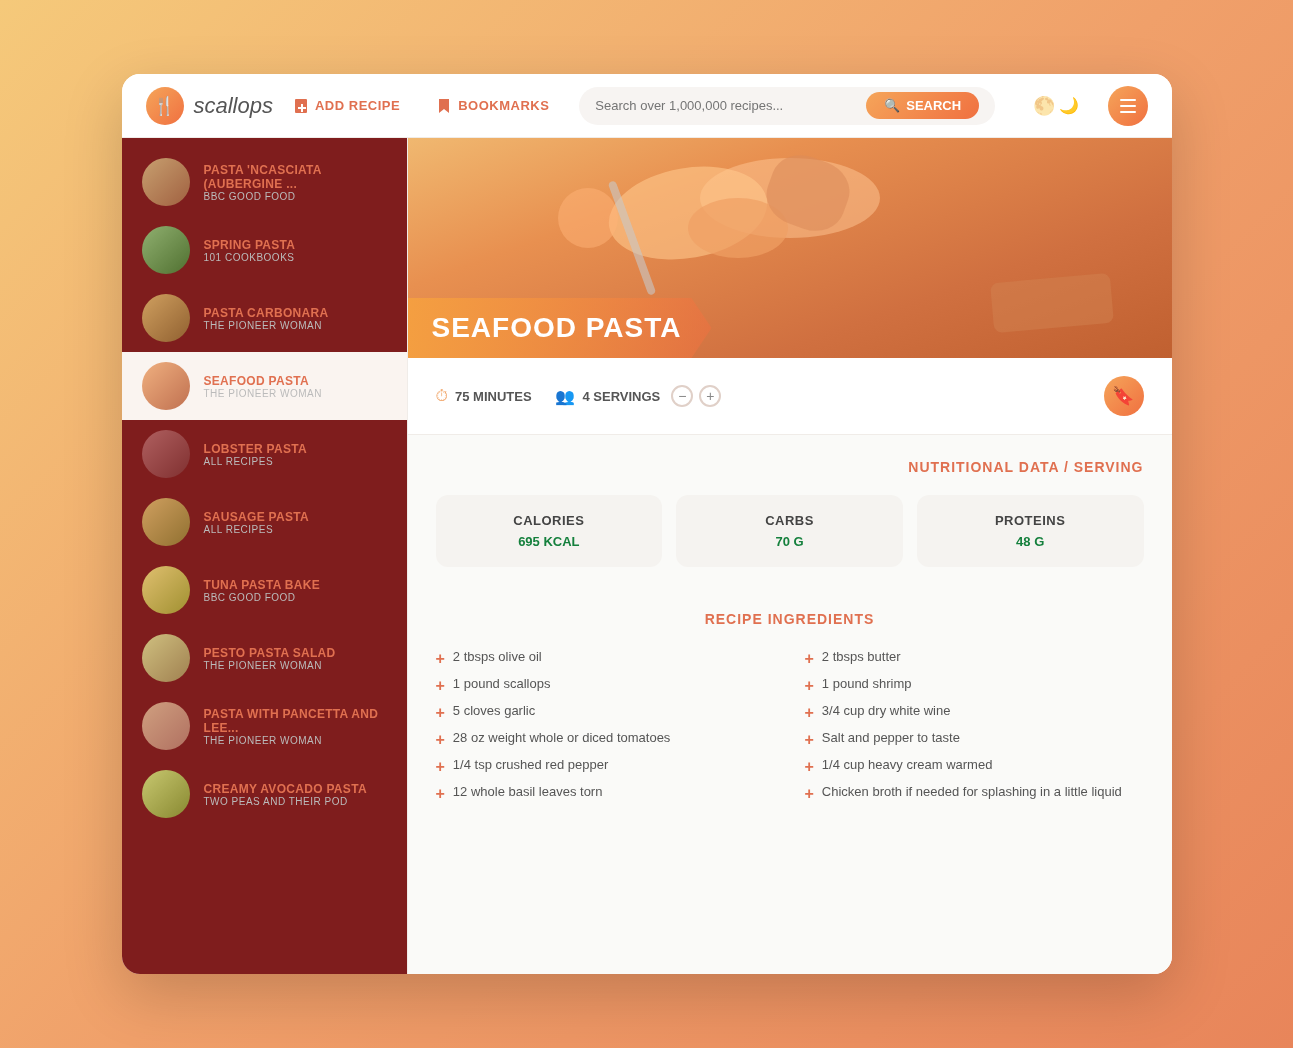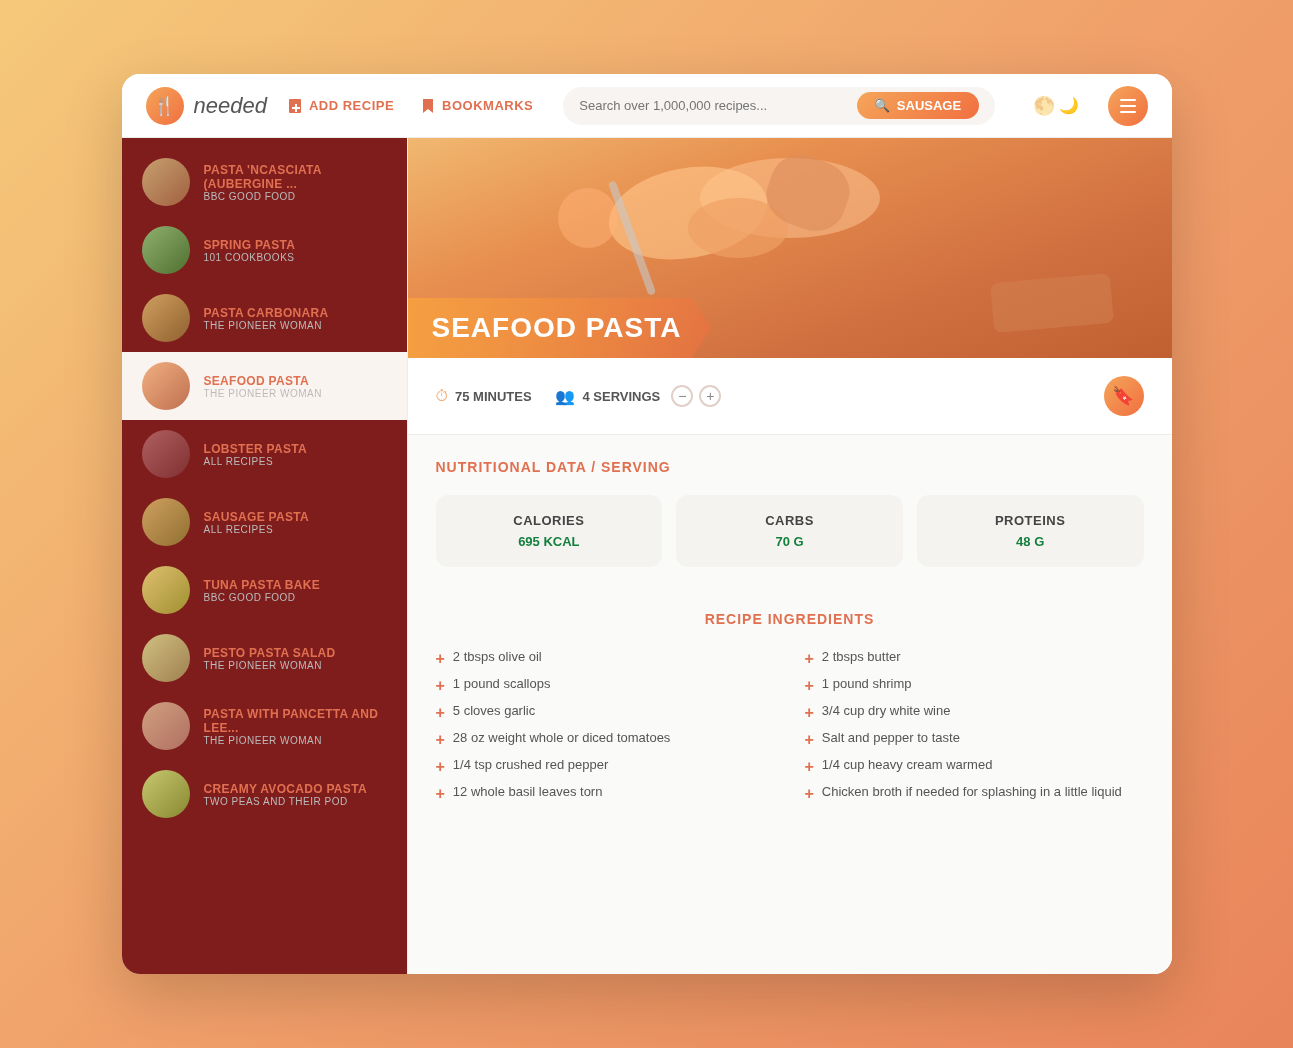--- a/index.html
+++ b/index.html
@@ -45,21 +45,21 @@
       color: #fff;
       font-size: 18px;
     }
     .logo-text {
       font-size: 22px;
       font-weight: 300;
       color: #555;
       font-style: italic;
     }
     .header-nav {
-      display: flex; gap: 26px; align-items: center;
+      display: flex; gap: 36px; align-items: center;
     }
     .header-nav-item {
       display: flex; align-items: center; gap: 6px;
       color: #e07050; font-size: 13px; font-weight: 600;
       cursor: pointer; letter-spacing: 0.5px;
     }
     .header-nav-item svg { width:16px; height:16px; fill: #e07050; }
     .search-wrap {
       flex: 1;
       display: flex;
@@ -183,21 +183,21 @@
       margin-left: auto;
       width: 40px; height: 40px; border-radius: 50%;
       border: none;
       background: linear-gradient(135deg, #f5a55a, #f07040);
       cursor: pointer; display: flex; align-items: center; justify-content: center;
       color: #fff; font-size: 18px;
     }
     
     .nutrition-section { padding: 24px 28px; }
     .section-title {
-      text-align: left; font-size: 14px; font-weight: 700;
+      text-align: right; font-size: 14px; font-weight: 700;
       color: #e07050; letter-spacing: 1px; text-transform: uppercase;
       margin-bottom: 20px;
     }
     .nutrition-cards { display: flex; gap: 14px; }
     .nutrition-card {
       flex: 1; background: #f5f3f0; border-radius: 12px;
       padding: 18px 14px; text-align: center;
     }
     .nutrition-card-name {
       font-size: 13px; font-weight: 700; color: #444;
@@ -233,41 +233,41 @@
     .thumb-10 { background: linear-gradient(135deg, #c8c870, #888830); }
   </style>
 </head>
 <body>
 
 <div class="app-window">
 
   <header class="header">
     <div class="logo-wrap">
       <div class="logo-icon">🍴</div>
-      <div class="logo-text">needed</div>
+      <div class="logo-text">scallops</div>
     </div>
     <nav class="header-nav">
       <div class="header-nav-item">
         <svg viewBox="0 0 16 16">
             <path d="M13 1H3a1 1 0 00-1 1v12a1 1 0 001 1h10a1 1 0 001-1V2a1 1 0 00-1-1zM8 11H5V9h3V6h2v3h3v2h-3v3H8v-3z"></path>
           </svg>
         <span>ADD RECIPE</span>
       </div>
       <div class="header-nav-item">
         <svg viewBox="0 0 16 16">
             <path d="M3 1v14l5-4 5 4V1z"></path>
           </svg>
         <span>BOOKMARKS</span>
       </div>
     </nav>
     <div class="search-wrap">
       <input class="search-input" type="text" placeholder="Search over 1,000,000 recipes..." style="">
       <button class="search-btn">
         <span>🔍</span>
-        <span>SAUSAGE</span>
+        <span>SEARCH</span>
       </button>
     </div>
     <div class="toggle-wrap">
       <span class="toggle-sun">🌕</span>
       <span class="toggle-moon">🌙</span>
     </div>
     <button class="menu-btn">
       <span></span>
       <span></span>
       <span></span>

